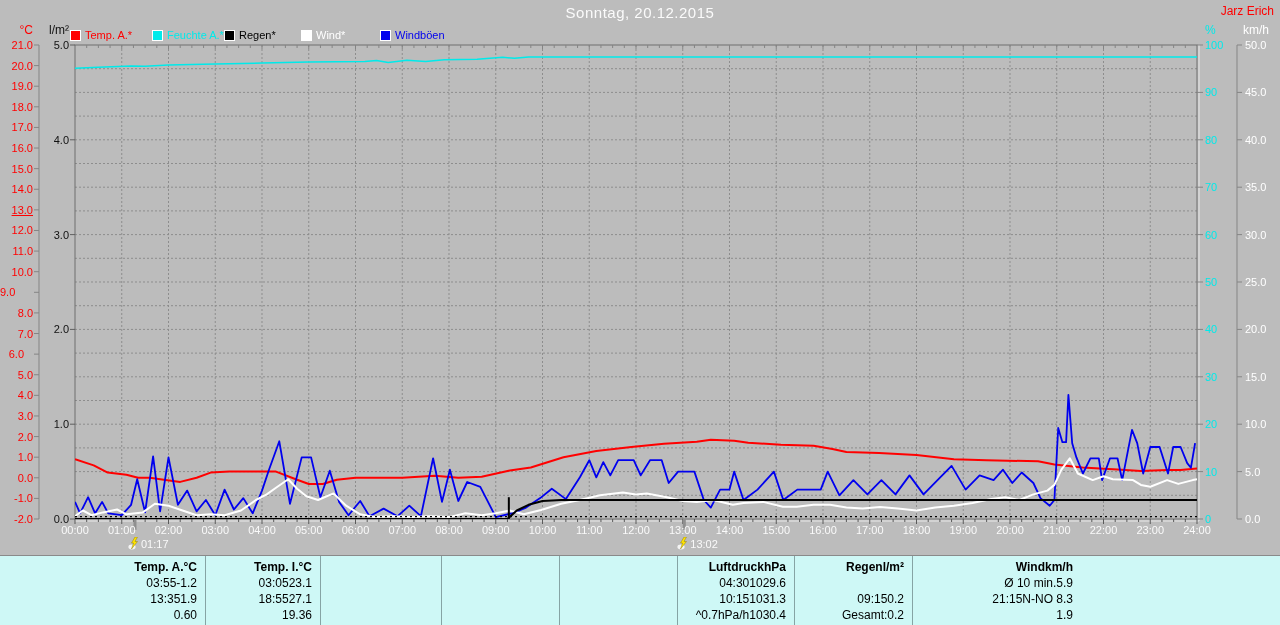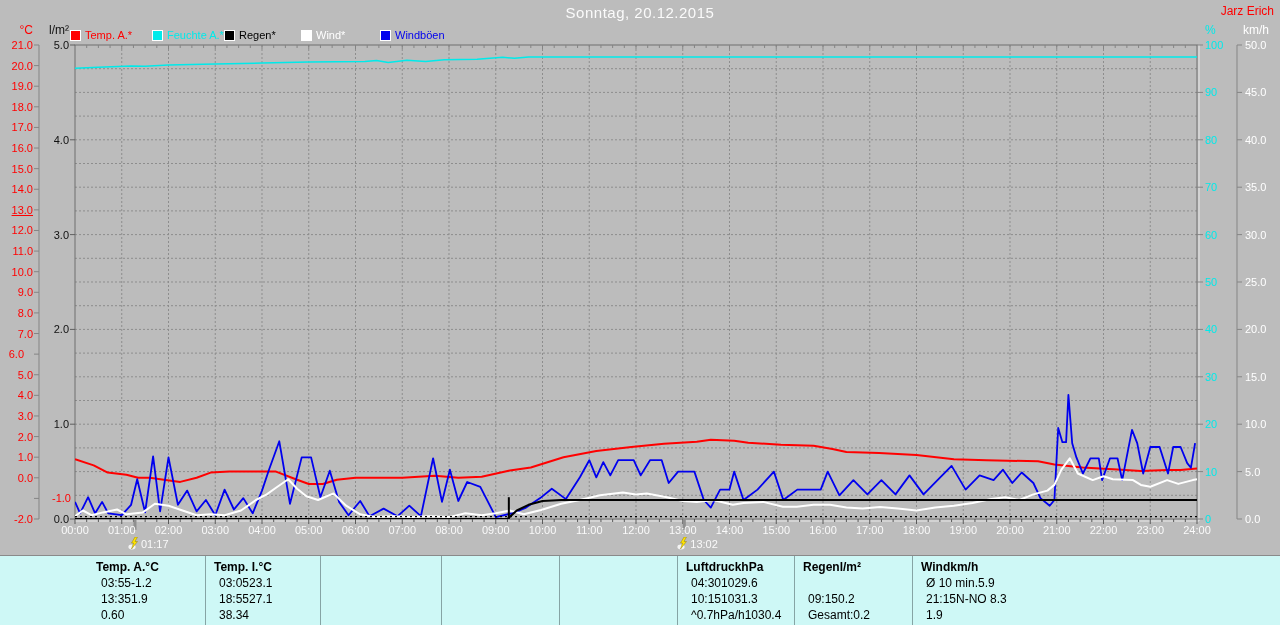--- a/index.html
+++ b/index.html
@@ -19,21 +19,21 @@
   .swatch{width:9px;height:9px;border:1px solid #fff;display:inline-block;}
   .ytick{position:absolute;font-size:11px;line-height:12px;white-space:nowrap;}
   .xtick{position:absolute;top:524px;width:36px;text-align:center;color:#fafafa;
          font-size:11px;line-height:12px;}
   .marker{position:absolute;top:537px;display:flex;align-items:center;gap:1px;
           color:#fafafa;font-size:11px;line-height:12px;}
   .wtable{position:absolute;left:0;top:555px;width:1280px;height:70px;
           background:#cef8f6;border-top:1px solid #8a8a8a;color:#000;font-size:12px;}
   .tcol{position:absolute;top:0;height:70px;box-sizing:border-box;}
   .tcol.div{border-right:1px solid #86a4a4;}
-  .trow{height:16px;line-height:16px;display:flex;justify-content:flex-start;
+  .trow{height:16px;line-height:16px;display:flex;justify-content:flex-end;
         padding:0 8px;white-space:nowrap;overflow:hidden;}
   .trow:first-child{margin-top:3px;}
   .bold{font-weight:bold;}
   svg{display:block;}
 </style>
 </head>
 <body>
 
 <div class="stage">
   <div class="title">Sonntag, 20.12.2015</div>
@@ -387,31 +387,31 @@
       <div class="ytick" style="top: 80.2174px; left: 0px; width: 33px; text-align: right; color: rgb(255, 0, 0);">19.0</div>
       <div class="ytick" style="top: 100.826px; left: 0px; width: 33px; text-align: right; color: rgb(255, 0, 0);">18.0</div>
       <div class="ytick" style="top: 121.435px; left: 0px; width: 33px; text-align: right; color: rgb(255, 0, 0);">17.0</div>
       <div class="ytick" style="top: 142.043px; left: 0px; width: 33px; text-align: right; color: rgb(255, 0, 0);">16.0</div>
       <div class="ytick" style="top: 162.652px; left: 0px; width: 33px; text-align: right; color: rgb(255, 0, 0);">15.0</div>
       <div class="ytick" style="top: 183.261px; left: 0px; width: 33px; text-align: right; color: rgb(255, 0, 0);">14.0</div>
       <div class="ytick" style="top: 204px; left: 0px; width: 33px; text-align: right; color: rgb(255, 0, 0); text-decoration: underline;">13.0</div>
       <div class="ytick" style="top: 224.478px; left: 0px; width: 33px; text-align: right; color: rgb(255, 0, 0);">12.0</div>
       <div class="ytick" style="top: 245.087px; left: 0px; width: 33px; text-align: right; color: rgb(255, 0, 0);">11.0</div>
       <div class="ytick" style="top: 265.696px; left: 0px; width: 33px; text-align: right; color: rgb(255, 0, 0);">10.0</div>
-      <div class="ytick" style="top: 286.304px; left: 0px; width: 33px; text-align: right; color: rgb(255, 0, 0);">9.0</div>
+      <div class="ytick" style="top: 286.304px; left: 0px; width: 33px; color: rgb(255, 0, 0);">9.0</div>
       <div class="ytick" style="top: 306.913px; left: 0px; width: 33px; text-align: right; color: rgb(255, 0, 0);">8.0</div>
       <div class="ytick" style="top: 327.522px; left: 0px; width: 33px; text-align: right; color: rgb(255, 0, 0);">7.0</div>
       <div class="ytick" style="top: 348.13px; left: 0px; width: 24px; text-align: right; color: rgb(255, 0, 0);">6.0</div>
       <div class="ytick" style="top: 368.739px; left: 0px; width: 33px; text-align: right; color: rgb(255, 0, 0);">5.0</div>
       <div class="ytick" style="top: 389.348px; left: 0px; width: 33px; text-align: right; color: rgb(255, 0, 0);">4.0</div>
       <div class="ytick" style="top: 409.957px; left: 0px; width: 33px; text-align: right; color: rgb(255, 0, 0);">3.0</div>
       <div class="ytick" style="top: 430.565px; left: 0px; width: 33px; text-align: right; color: rgb(255, 0, 0);">2.0</div>
       <div class="ytick" style="top: 451.174px; left: 0px; width: 33px; text-align: right; color: rgb(255, 0, 0);">1.0</div>
       <div class="ytick" style="top: 471.783px; left: 0px; width: 33px; text-align: right; color: rgb(255, 0, 0);">0.0</div>
-      <div class="ytick" style="top: 492.391px; left: 0px; width: 33px; text-align: right; color: rgb(255, 0, 0); padding-left: 38px;">-1.0</div>
+      <div class="ytick" style="top: 492.391px; left: 0px; width: 33px; text-align: right; color: rgb(255, 0, 0);">-1.0</div>
       <div class="ytick" style="top: 513px; left: 0px; width: 33px; text-align: right; color: rgb(255, 0, 0);">-2.0</div>
       <div class="ytick" style="top: 39px; left: 36px; width: 33px; text-align: right; color: rgb(17, 17, 17);">5.0</div>
       <div class="ytick" style="top: 133.8px; left: 36px; width: 33px; text-align: right; color: rgb(17, 17, 17);">4.0</div>
       <div class="ytick" style="top: 228.6px; left: 36px; width: 33px; text-align: right; color: rgb(17, 17, 17);">3.0</div>
       <div class="ytick" style="top: 323.4px; left: 36px; width: 33px; text-align: right; color: rgb(17, 17, 17);">2.0</div>
       <div class="ytick" style="top: 418.2px; left: 36px; width: 33px; text-align: right; color: rgb(17, 17, 17);">1.0</div>
       <div class="ytick" style="top: 513px; left: 36px; width: 33px; text-align: right; color: rgb(17, 17, 17);">0.0</div>
       <div class="ytick" style="top: 39px; left: 1205px; color: rgb(0, 234, 234);">100</div>
       <div class="ytick" style="top: 86.4px; left: 1205px; color: rgb(0, 234, 234);">90</div>
       <div class="ytick" style="top: 133.8px; left: 1205px; color: rgb(0, 234, 234);">80</div>
@@ -505,21 +505,21 @@
         <div class="trow">
           <div class="" style="padding-left: 5px;">03:05</div>
           <div class="">23.1</div>
         </div>
         <div class="trow">
           <div class="" style="padding-left: 5px;">18:55</div>
           <div class="">27.1</div>
         </div>
         <div class="trow">
           <div class="" style="padding-left: 5px;"></div>
-          <div class="">38.34</div>
+          <div class="">19.36</div>
         </div>
       </div>
       <div class="tcol div" style="left: 321px; width: 121px;"></div>
       <div class="tcol div" style="left: 442px; width: 118px;"></div>
       <div class="tcol div" style="left: 560px; width: 118px;"></div>
       <div class="tcol div" style="left: 678px; width: 117px;">
         <div class="trow bold">
           <div class="">Luftdruck</div>
           <div class="">hPa</div>
         </div>

